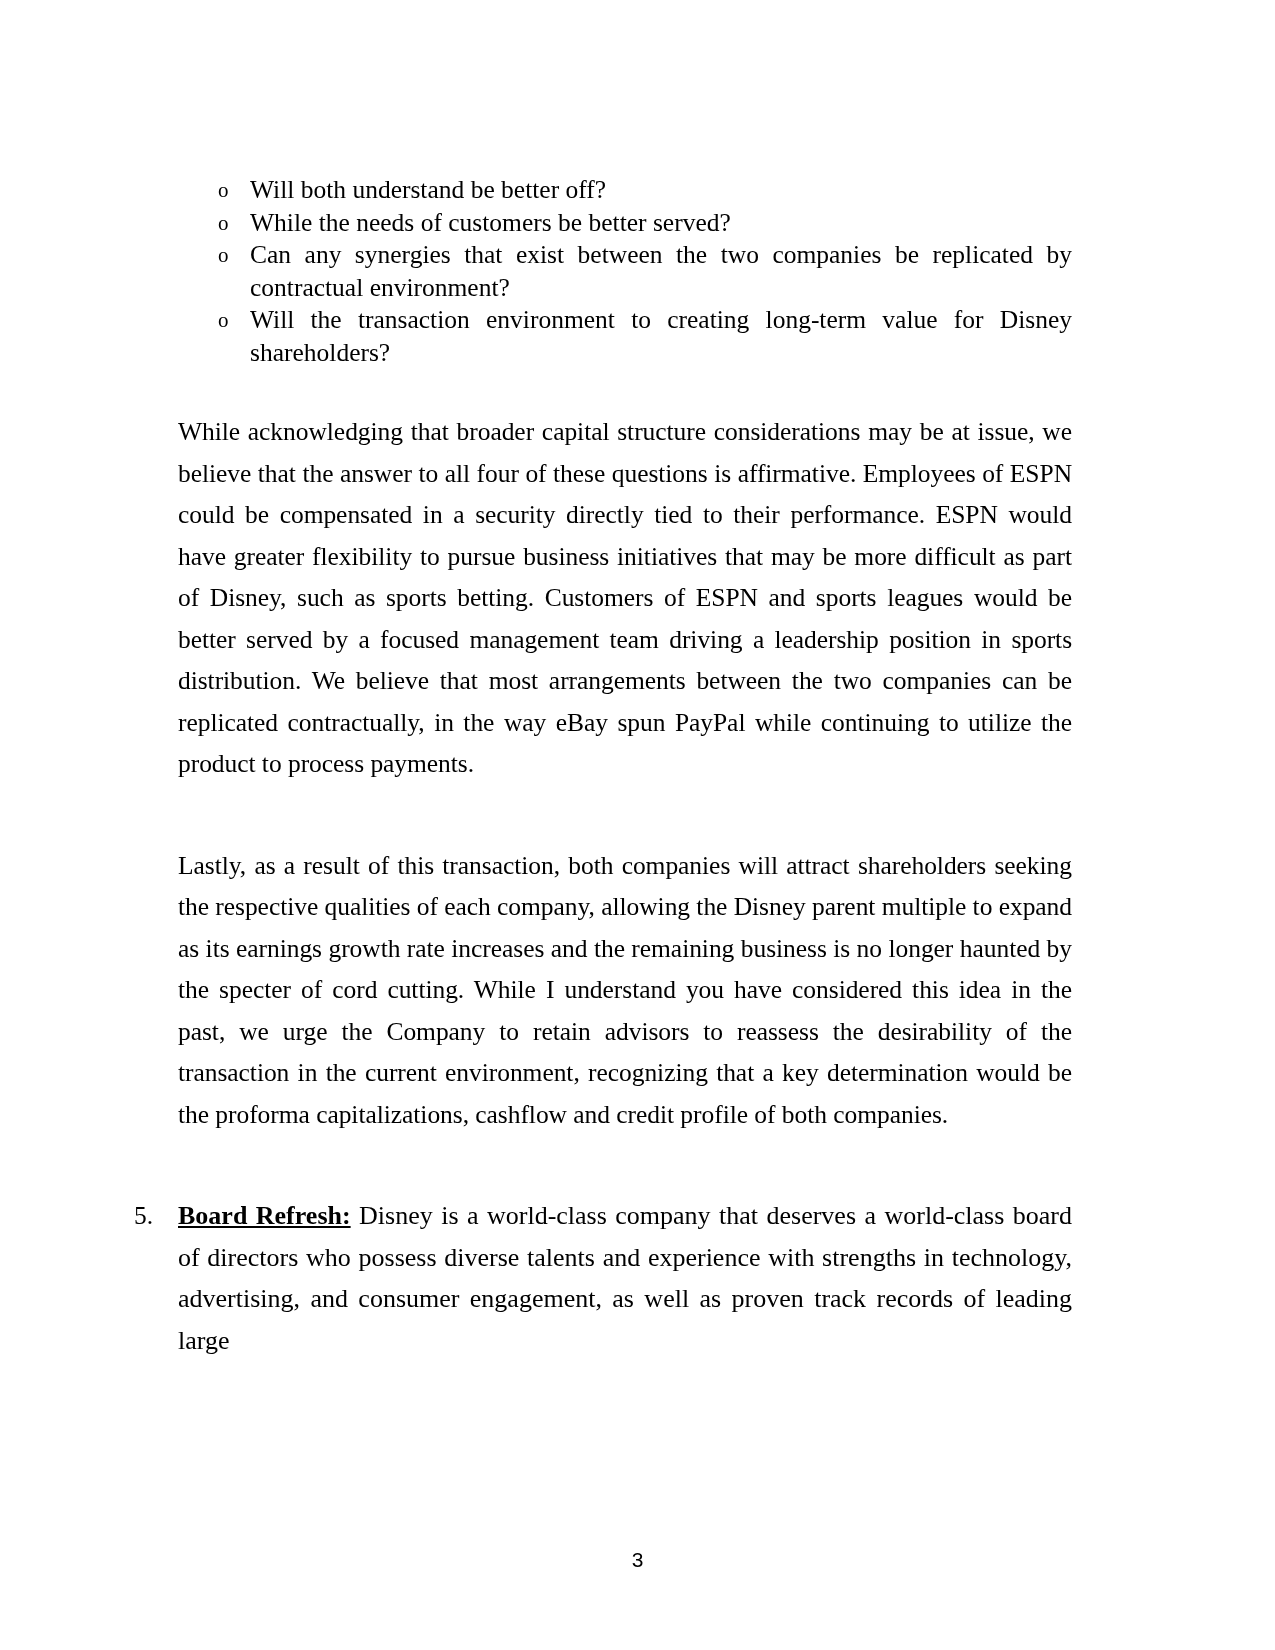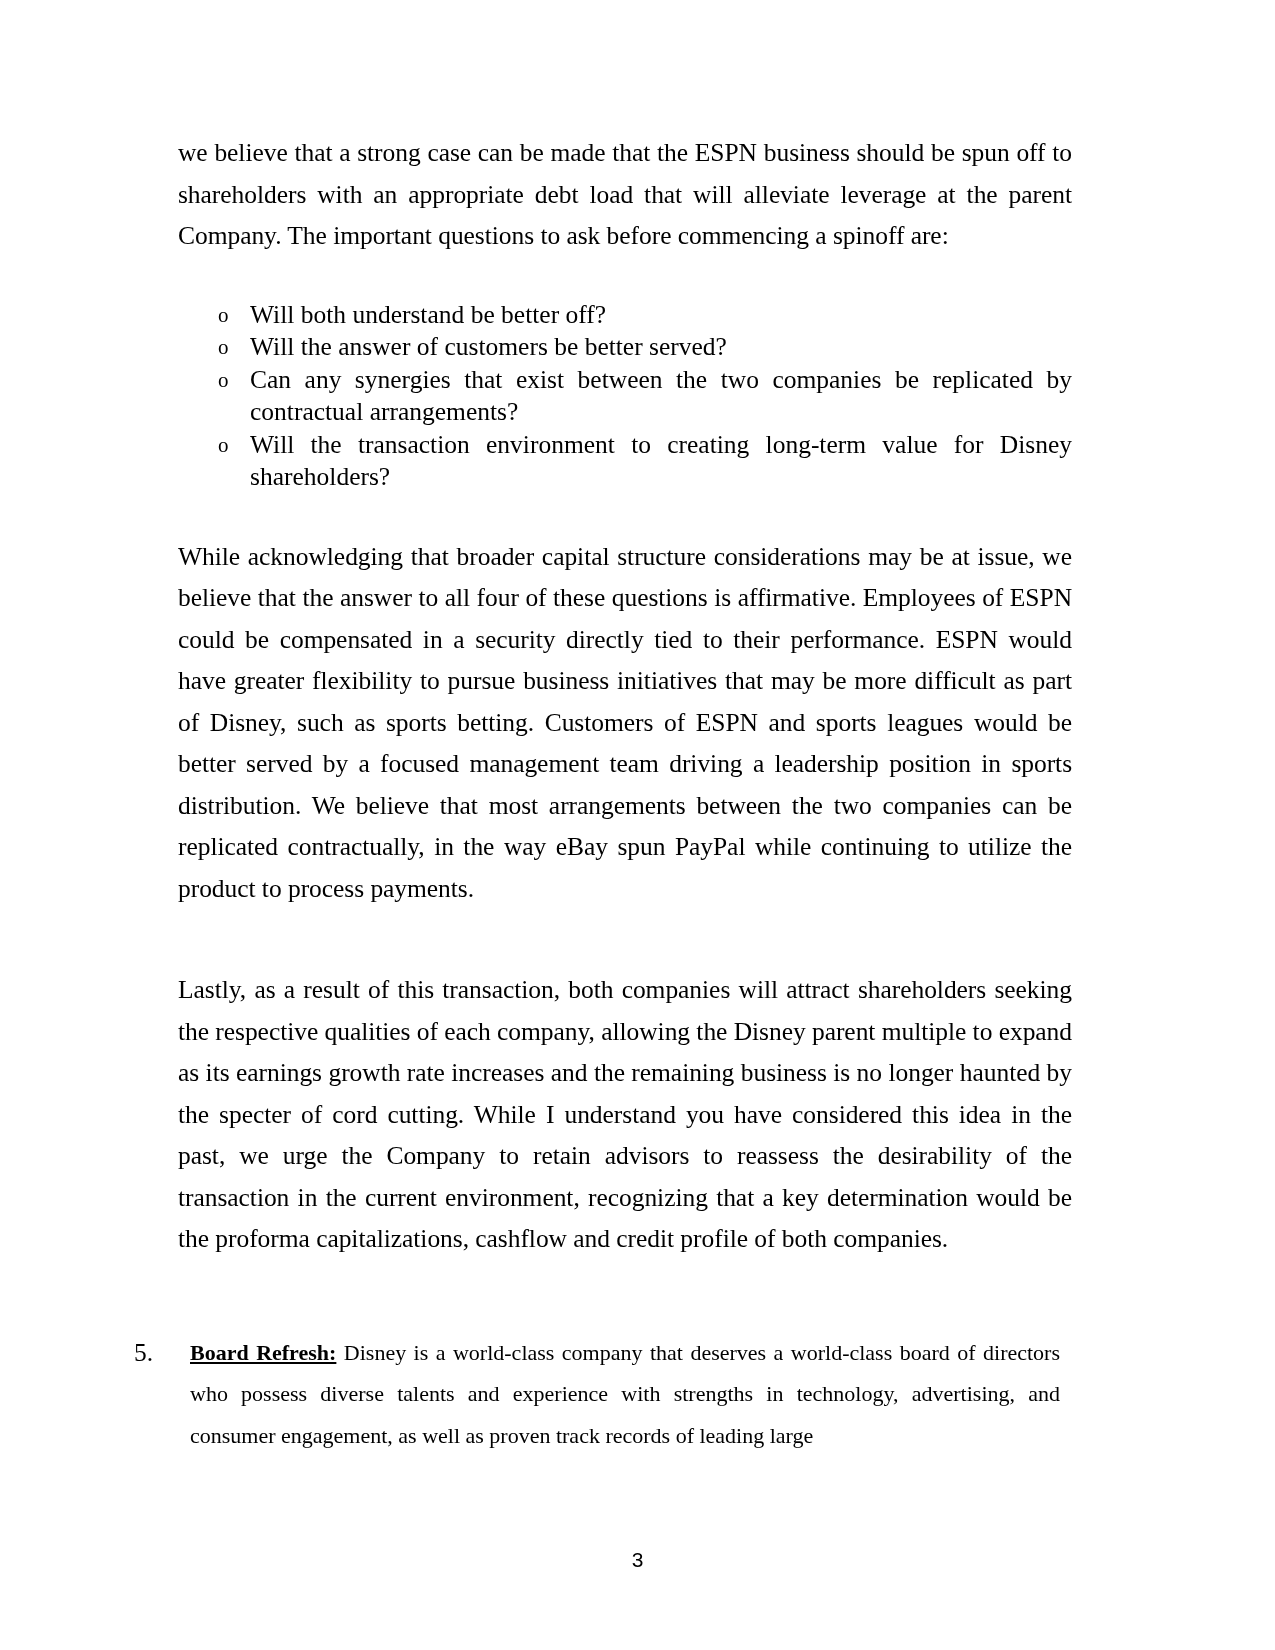--- a/index.html
+++ b/index.html
@@ -78,25 +78,25 @@
     padding-left: 0;
   }
   .numbered-item .num {
     position: absolute;
     left: -44px;
     top: 0;
     font-size: 25.5px;
     line-height: 41.5px;
   }
   .numbered-item .par {
-    font-size: 22px;
+    font-size: 26px;
     line-height: 41.5px;
     text-align: justify;
     text-justify: inter-word;
-    margin: 12px;
+    margin: 0;
   }
   .lead-in {
     font-weight: bold;
     text-decoration: underline;
     text-underline-offset: 2px;
   }
 
   .page-number {
     position: absolute;
     left: 0;
@@ -107,36 +107,35 @@
     font-size: 21px;
     color: #000000;
   }
 </style>
 </head>
 <body>
 
 <div class="page">
   <div class="content">
 
-    <p class="body-par">we believe that a strong case can be made that the ESPN business should be spun off to shareholders with an appropriate debt load that will alleviate leverage at the parent Company.  The important questions to ask before commencing a spinoff are:</p>
 
     <div class="gap-med"></div>
 
     <ul class="bullets">
       <li>
         <span class="marker">o</span>
         <span class="item-text">Will both understand be better off?</span>
       </li>
       <li>
         <span class="marker">o</span>
-        <span class="item-text">Will the answer of customers be better served?</span>
+        <span class="item-text">While the needs of customers be better served?</span>
       </li>
       <li>
         <span class="marker">o</span>
-        <span class="item-text">Can any synergies that exist between the two companies be replicated by contractual arrangements?</span>
+        <span class="item-text">Can any synergies that exist between the two companies be replicated by contractual environment?</span>
       </li>
       <li>
         <span class="marker">o</span>
         <span class="item-text">Will the transaction environment to creating long-term value for Disney shareholders?</span>
       </li>
     </ul>
 
     <div class="gap-med"></div>
 
     <p class="body-par">While acknowledging that broader capital structure considerations may be at issue, we believe that the answer to all four of these questions is affirmative.  Employees of ESPN could be compensated in a security directly tied to their performance.  ESPN would have greater flexibility to pursue business initiatives that may be more difficult as part of Disney, such as sports betting.  Customers of ESPN and sports leagues would be better served by a focused management team driving a leadership position in sports distribution.  We believe that most arrangements between the two companies can be replicated contractually, in the way eBay spun PayPal while continuing to utilize the product to process payments.</p>

